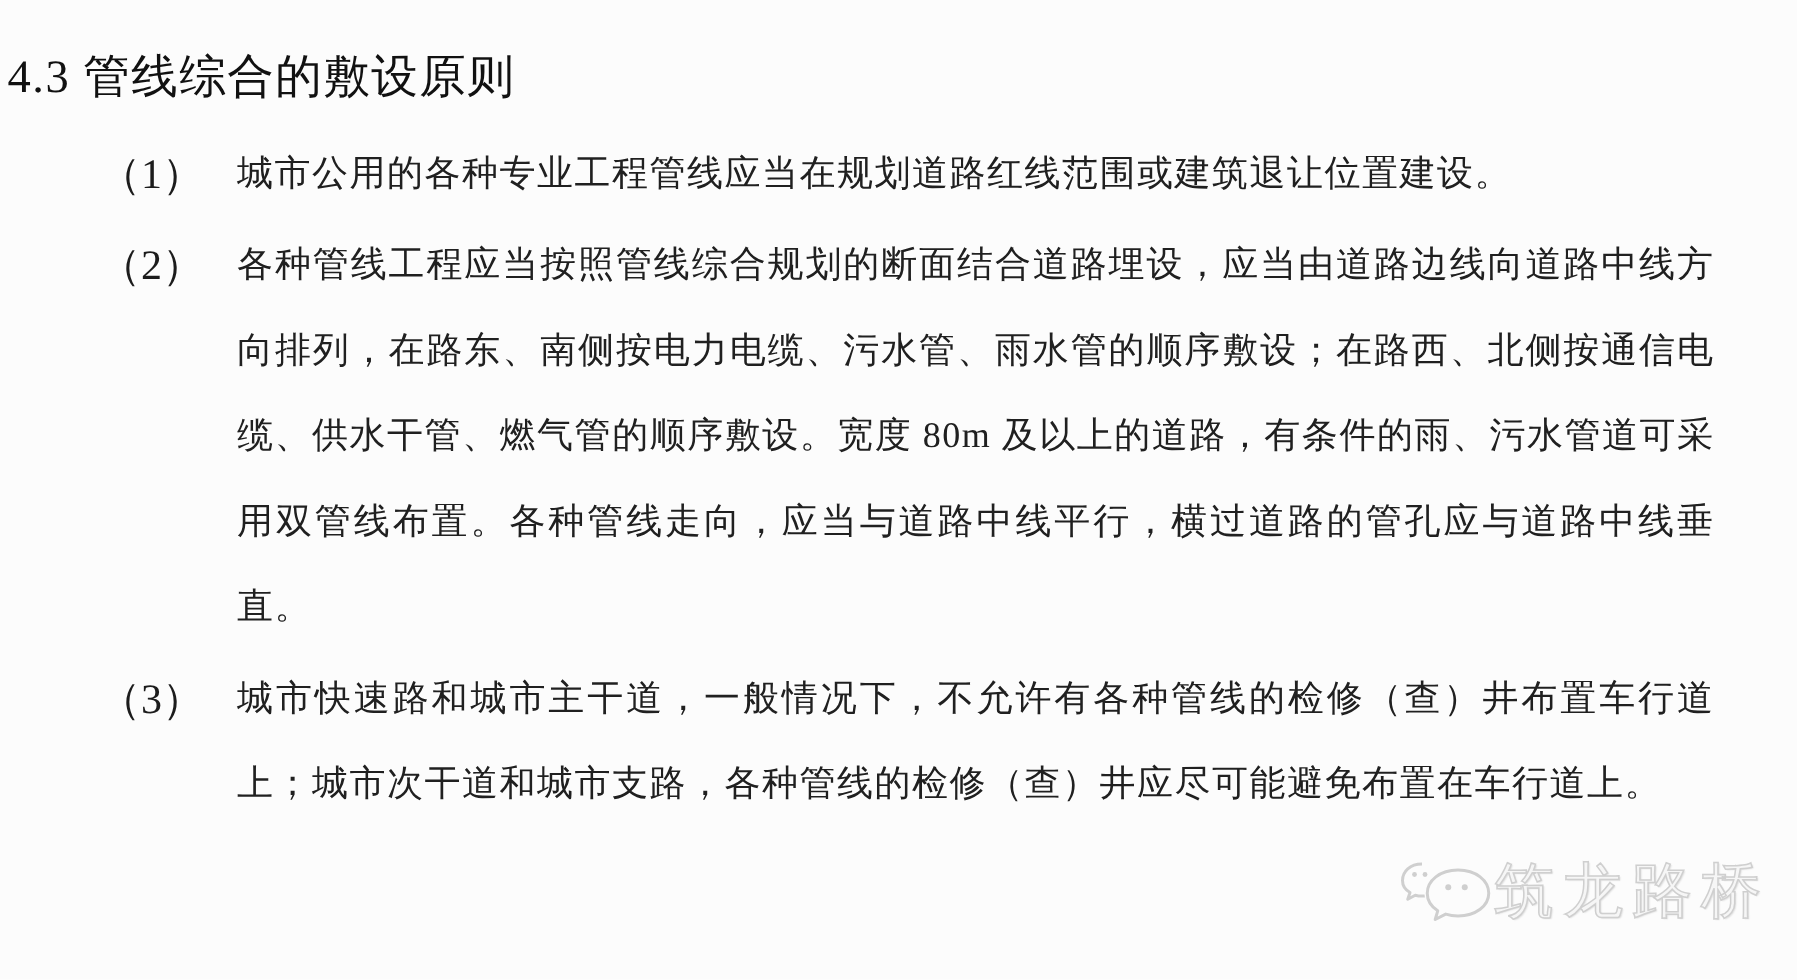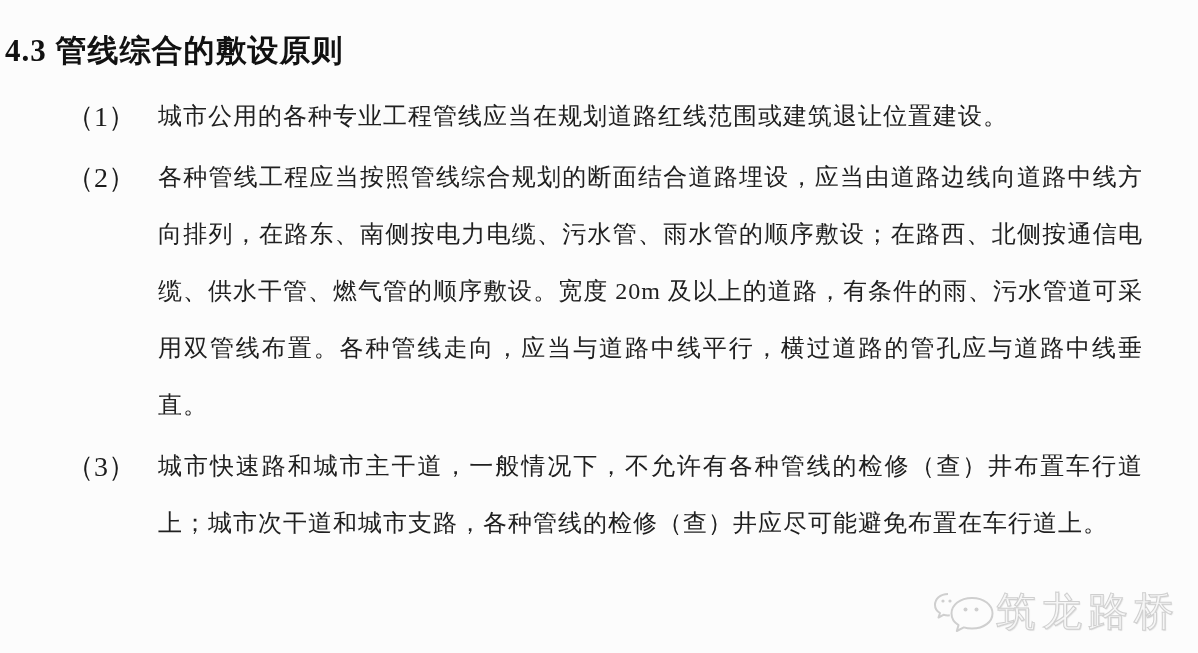--- a/index.html
+++ b/index.html
@@ -14,21 +14,21 @@
     width: 1198px;
     height: 653px;
     background: #fcfcfc;
     color: #1c1c1c;
   }
   .doc-title {
     position: absolute;
     top: 30px;
     left: 5px;
     font-size: 31px;
-    font-weight: bold;
+    font-weight: normal;
     letter-spacing: 1px;
     color: #111;
     white-space: nowrap;
   }
   .items {
     position: absolute;
     top: 88px;
     left: 0;
     width: 1160px;
   }
@@ -49,21 +49,21 @@
     width: 985px;
     font-size: 24px;
     line-height: 57px;
     text-align: justify;
     letter-spacing: 1px;
     color: #202020;
   }
   .watermark {
     position: absolute;
     right: 18px;
-    bottom: 14px;
+    bottom: 32px;
     display: flex;
     align-items: center;
     gap: 0;
     user-select: none;
     font-family: Liberation Serif, serif;
   }
   .watermark-icon {
     width: 62px;
     height: 52px;
     display: block;
@@ -86,21 +86,21 @@
 
   <div class="items">
 
     <div class="item">
       <span class="item-number">（1）</span>
       <span class="item-text">城市公用的各种专业工程管线应当在规划道路红线范围或建筑退让位置建设。</span>
     </div>
 
     <div class="item">
       <span class="item-number">（2）</span>
-      <span class="item-text">各种管线工程应当按照管线综合规划的断面结合道路埋设，应当由道路边线向道路中线方向排列，在路东、南侧按电力电缆、污水管、雨水管的顺序敷设；在路西、北侧按通信电缆、供水干管、燃气管的顺序敷设。宽度 20m 及以上的道路，有条件的雨、污水管道可采用双管线布置。各种管线走向，应当与道路中线平行，横过道路的管孔应与道路中线垂直。</span>
+      <span class="item-text">各种管线工程应当按照管线综合规划的断面结合道路埋设，应当由道路边线向道路中线方向排列，在路东、南侧按电力电缆、污水管、雨水管的顺序敷设；在路西、北侧按通信电缆、供水干管、燃气管的顺序敷设。宽度 80m 及以上的道路，有条件的雨、污水管道可采用双管线布置。各种管线走向，应当与道路中线平行，横过道路的管孔应与道路中线垂直。</span>
     </div>
 
     <div class="item">
       <span class="item-number">（3）</span>
       <span class="item-text">城市快速路和城市主干道，一般情况下，不允许有各种管线的检修（查）井布置车行道上；城市次干道和城市支路，各种管线的检修（查）井应尽可能避免布置在车行道上。</span>
     </div>
 
   </div>
 
   <div class="watermark">

